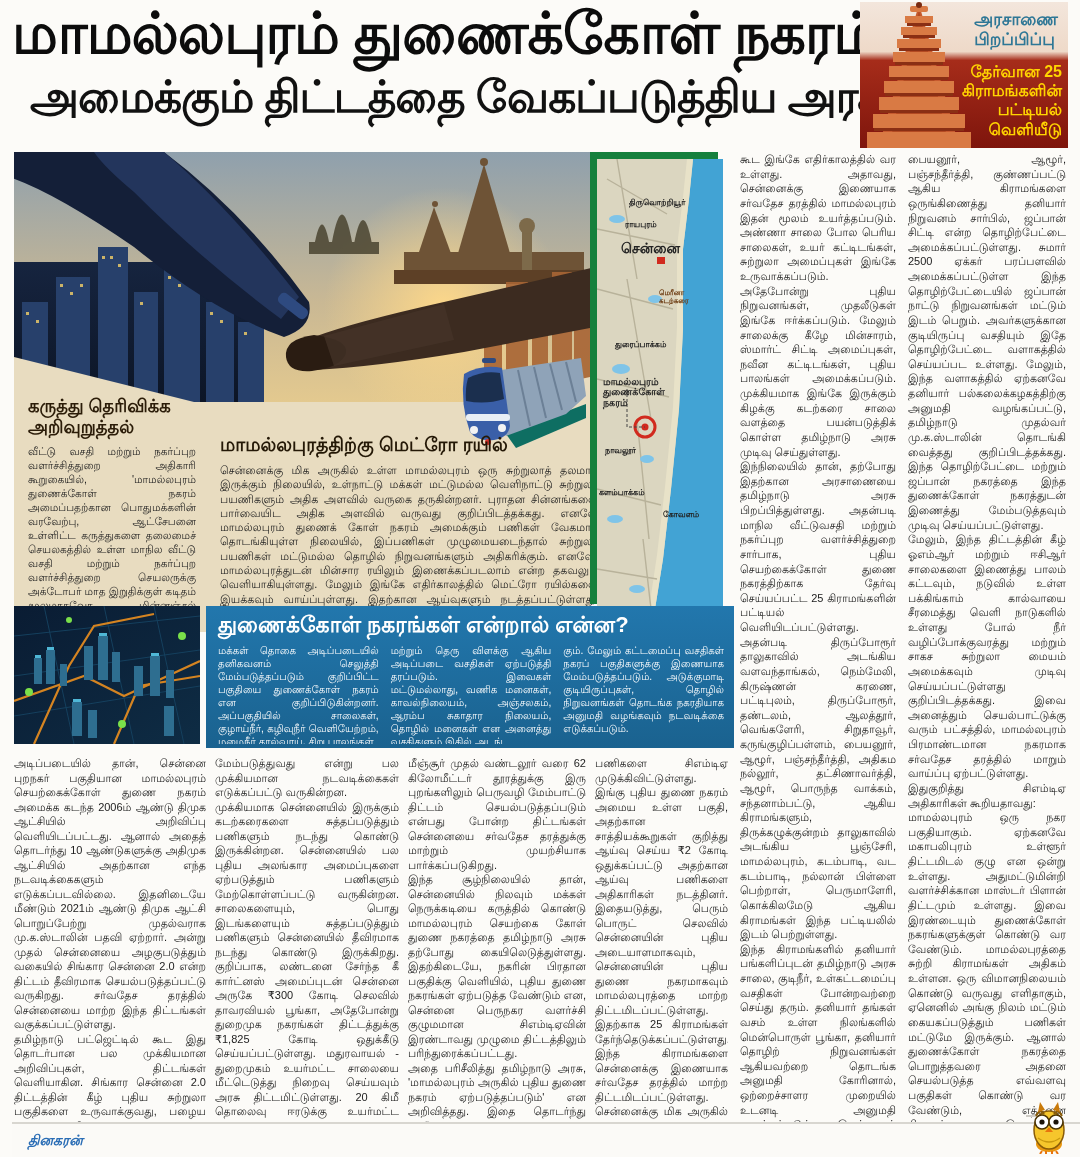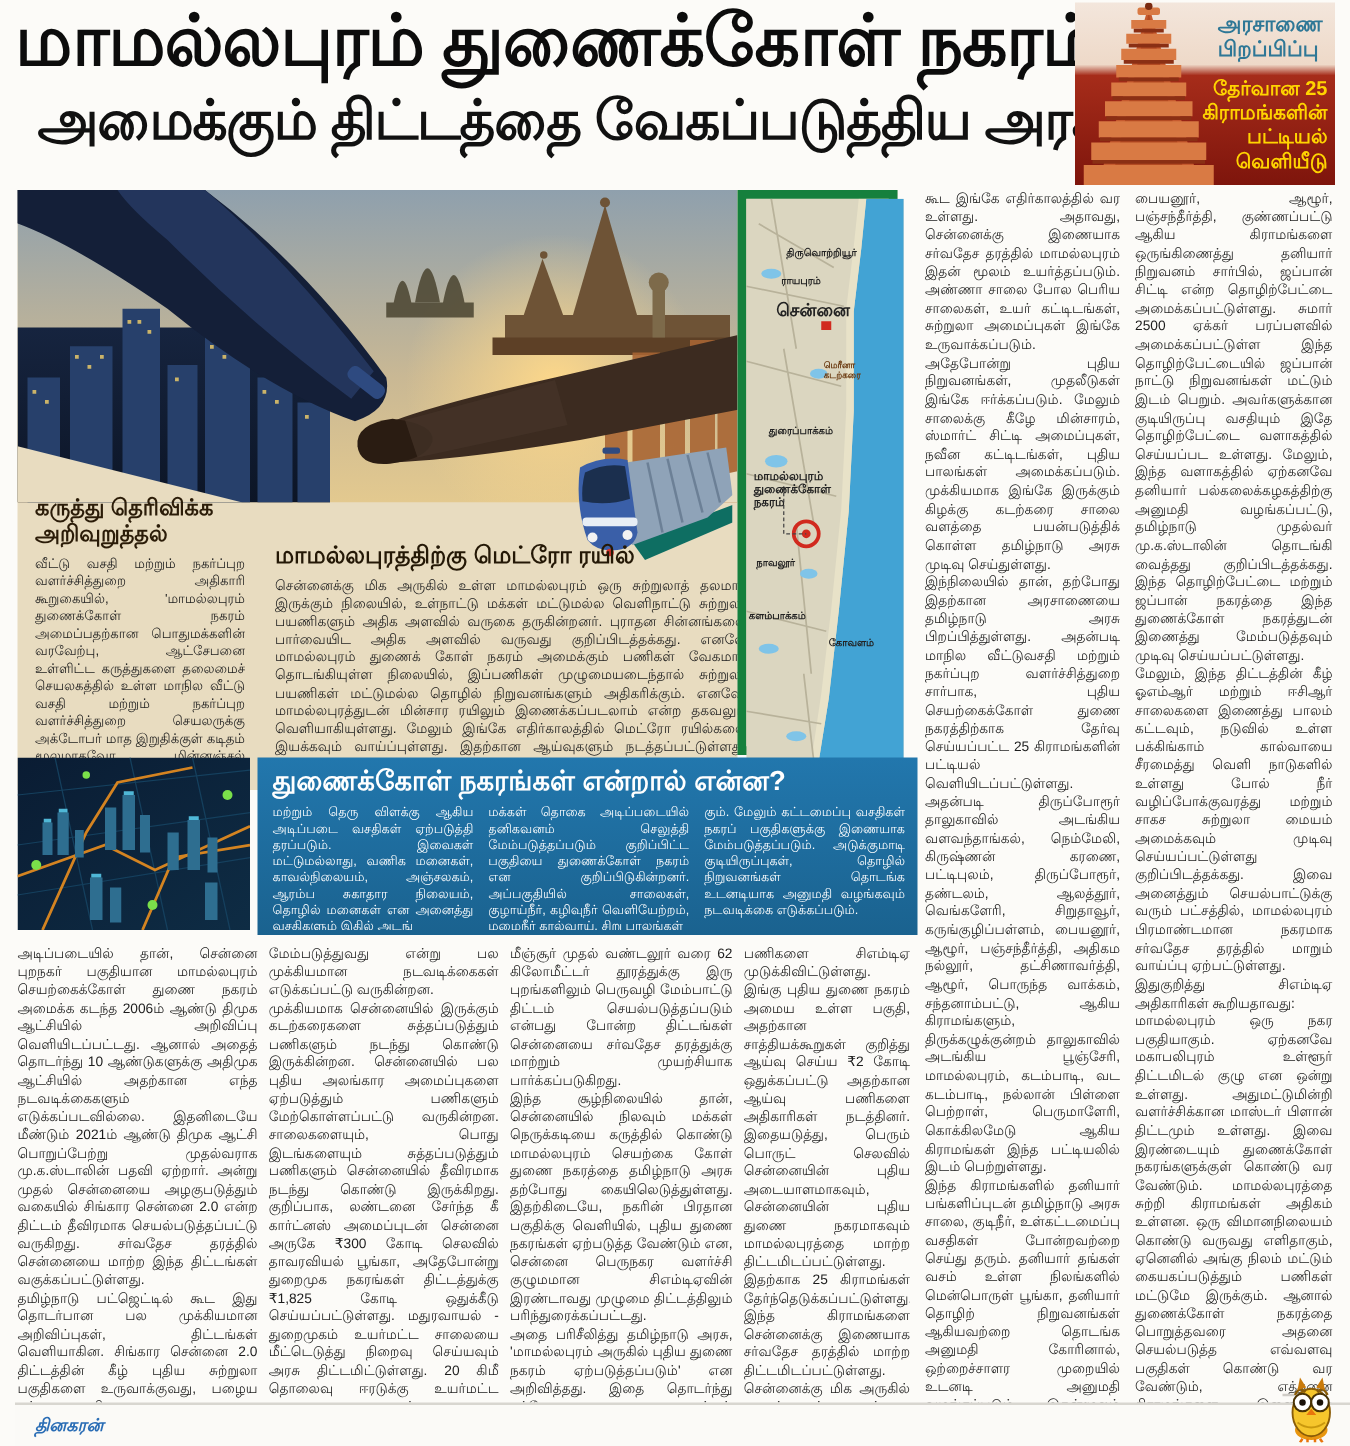--- a/index.html
+++ b/index.html
@@ -313,23 +313,23 @@
         <circle cx="15" cy="86" r="4"></circle>
         <circle cx="108" cy="118" r="4"></circle>
         <circle cx="168" cy="30" r="4"></circle>
         <circle cx="55" cy="14" r="3"></circle>
       </g>
   </svg>
 
   <div class="bluebox">
     <div class="bbtitle">துணைக்கோள் நகரங்கள் என்றால் என்ன?</div>
     <div class="bbcols">
+      <div class="bbcol">மக்கள் தொகை அடிப்படையில் தனிகவனம் செலுத்தி மேம்படுத்தப்படும் குறிப்பிட்ட பகுதியை துணைக்கோள் நகரம் என குறிப்பிடுகின்றனர். அப்பகுதியில் சாலைகள், குழாய்நீர், கழிவுநீர் வெளியேற்றம், மழைநீர் கால்வாய், சிறு பாலங்கள்</div>
       <div class="bbcol">மற்றும் தெரு விளக்கு ஆகிய அடிப்படை வசதிகள் ஏற்படுத்தி தரப்படும். இவைகள் மட்டுமல்லாது, வணிக மனைகள், காவல்நிலையம், அஞ்சலகம், ஆரம்ப சுகாதார நிலையம், தொழில் மனைகள் என அனைத்து வசதிகளும் இதில் அடங்</div>
-      <div class="bbcol">மக்கள் தொகை அடிப்படையில் தனிகவனம் செலுத்தி மேம்படுத்தப்படும் குறிப்பிட்ட பகுதியை துணைக்கோள் நகரம் என குறிப்பிடுகின்றனர். அப்பகுதியில் சாலைகள், குழாய்நீர், கழிவுநீர் வெளியேற்றம், மழைநீர் கால்வாய், சிறு பாலங்கள்</div>
-      <div class="bbcol">கும். மேலும் கட்டமைப்பு வசதிகள் நகரப் பகுதிகளுக்கு இணையாக மேம்படுத்தப்படும். அடுக்குமாடி குடியிருப்புகள், தொழில் நிறுவனங்கள் தொடங்க உடனடியாக அனுமதி வழங்கவும் நடவடிக்கை எடுக்கப்படும்.</div>
+      <div class="bbcol">கும். மேலும் கட்டமைப்பு வசதிகள் நகரப் பகுதிகளுக்கு இணையாக மேம்படுத்தப்படும். அடுக்குமாடி குடியிருப்புகள், தொழில் நிறுவனங்கள் தொடங்க நகரதியாக அனுமதி வழங்கவும் நடவடிக்கை எடுக்கப்படும்.</div>
     </div>
   </div>
 
   <div class="bottomcols">
     <div class="bcol c1">அடிப்படையில் தான், சென்னை புறநகர் பகுதியான மாமல்லபுரம் செயற்கைக்கோள் துணை நகரம் அமைக்க கடந்த 2006ம் ஆண்டு திமுக ஆட்சியில் அறிவிப்பு வெளியிடப்பட்டது. ஆனால் அதைத் தொடர்ந்து 10 ஆண்டுகளுக்கு அதிமுக ஆட்சியில் அதற்கான எந்த நடவடிக்கைகளும் எடுக்கப்படவில்லை. இதனிடையே மீண்டும் 2021ம் ஆண்டு திமுக ஆட்சி பொறுப்பேற்று முதல்வராக மு.க.ஸ்டாலின் பதவி ஏற்றார். அன்று முதல் சென்னையை அழகுபடுத்தும் வகையில் சிங்கார சென்னை 2.0 என்ற திட்டம் தீவிரமாக செயல்படுத்தப்பட்டு வருகிறது. சர்வதேச தரத்தில் சென்னையை மாற்ற இந்த திட்டங்கள் வகுக்கப்பட்டுள்ளது.
 தமிழ்நாடு பட்ஜெட்டில் கூட இது தொடர்பான பல முக்கியமான அறிவிப்புகள், திட்டங்கள் வெளியாகின. சிங்கார சென்னை 2.0 திட்டத்தின் கீழ் புதிய சுற்றுலா பகுதிகளை உருவாக்குவது, பழைய சுற்றுலா பகுதிகளை</div>
     <div class="bcol c2">மேம்படுத்துவது என்று பல முக்கியமான நடவடிக்கைகள் எடுக்கப்பட்டு வருகின்றன.
 முக்கியமாக சென்னையில் இருக்கும் கடற்கரைகளை சுத்தப்படுத்தும் பணிகளும் நடந்து கொண்டு இருக்கின்றன. சென்னையில் பல புதிய அலங்கார அமைப்புகளை ஏற்படுத்தும் பணிகளும் மேற்கொள்ளப்பட்டு வருகின்றன. சாலைகளையும், பொது இடங்களையும் சுத்தப்படுத்தும் பணிகளும் சென்னையில் தீவிரமாக நடந்து கொண்டு இருக்கிறது. குறிப்பாக, லண்டனை சேர்ந்த கீ கார்ட்னஸ் அமைப்புடன் சென்னை அருகே ₹300 கோடி செலவில் தாவரவியல் பூங்கா, அதேபோன்று துறைமுக நகரங்கள் திட்டத்துக்கு ₹1,825 கோடி ஒதுக்கீடு செய்யப்பட்டுள்ளது. மதுரவாயல் - துறைமுகம் உயர்மட்ட சாலையை மீட்டெடுத்து நிறைவு செய்யவும் அரசு திட்டமிட்டுள்ளது. 20 கிமீ தொலைவு ஈரடுக்கு உயர்மட்ட சாலையாக அமையவுள்ளது.</div>
     <div class="bcol c3">மீஞ்சூர் முதல் வண்டலூர் வரை 62 கிலோமீட்டர் தூரத்துக்கு இரு புறங்களிலும் பெருவழி மேம்பாட்டு திட்டம் செயல்படுத்தப்படும் என்பது போன்ற திட்டங்கள் சென்னையை சர்வதேச தரத்துக்கு மாற்றும் முயற்சியாக பார்க்கப்படுகிறது.
 இந்த சூழ்நிலையில் தான், சென்னையில் நிலவும் மக்கள் நெருக்கடியை கருத்தில் கொண்டு மாமல்லபுரம் செயற்கை கோள் துணை நகரத்தை தமிழ்நாடு அரசு தற்போது கையிலெடுத்துள்ளது. இதற்கிடையே, நகரின் பிரதான பகுதிக்கு வெளியில், புதிய துணை நகரங்கள் ஏற்படுத்த வேண்டும் என, சென்னை பெருநகர வளர்ச்சி குழுமமான சிஎம்டிஏவின் இரண்டாவது முழுமை திட்டத்திலும் பரிந்துரைக்கப்பட்டது.

